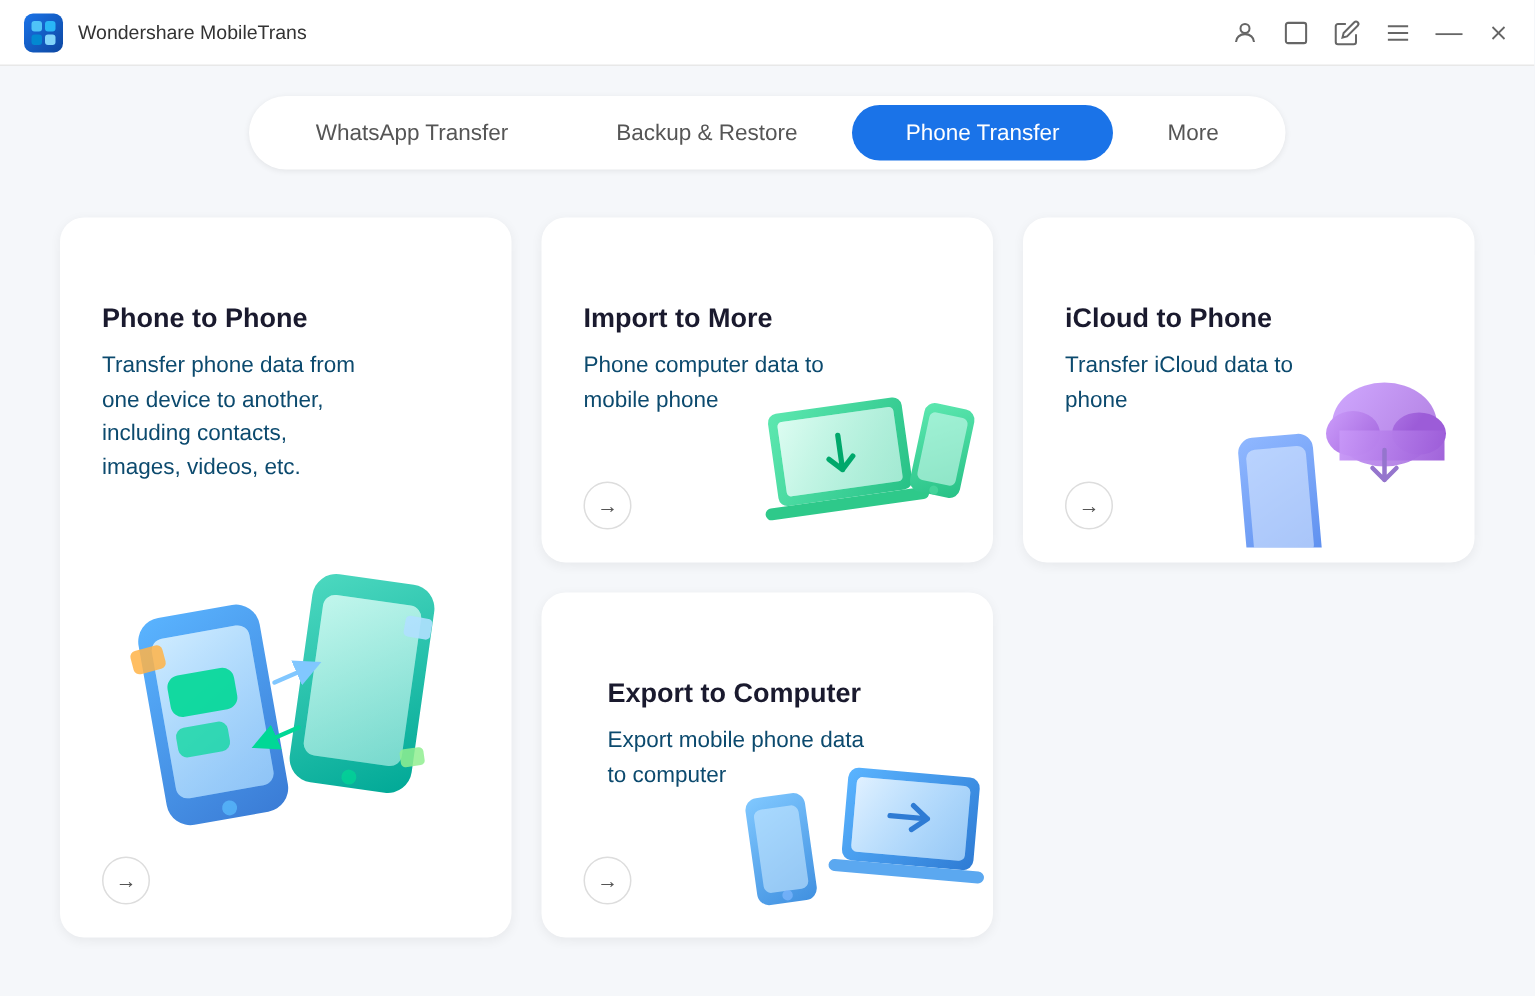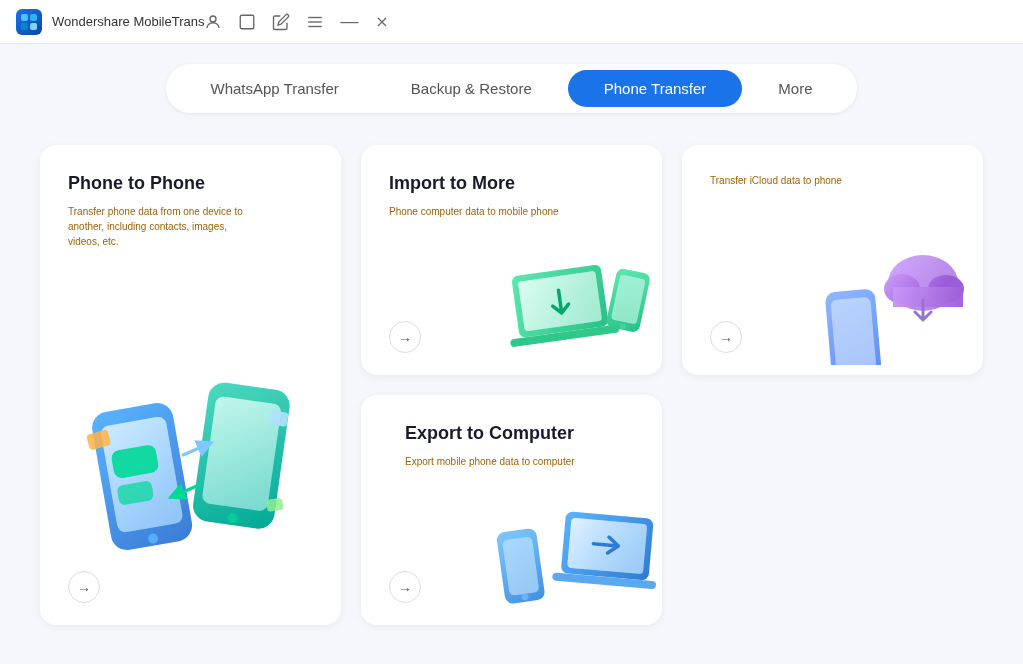--- a/index.html
+++ b/index.html
@@ -9,20 +9,21 @@
       width: 1023px;
       height: 664px;
       overflow: hidden;
       user-select: none;
     }
 
     
     .title-bar {
       display: flex;
       align-items: center;
+      justify-content: space-between;
       background: #ffffff;
       padding: 0 16px;
       height: 44px;
       border-bottom: 1px solid #e8e8e8;
     }
     .title-bar-left {
       display: flex;
       align-items: center;
       gap: 10px;
     }
@@ -117,24 +118,25 @@
     .card-large {
       grid-column: 1;
       grid-row: 1 / 3;
     }
 
     .card-title {
       font-size: 18px;
       font-weight: 700;
       color: #1a1a2e;
       margin-bottom: 10px;
+      margin-top: 29px;
     }
     .card-desc {
-      font-size: 10px;
-      color: #a16207;
+      font-size: 15px;
+      color: #0c4a6e;
       line-height: 1.5;
       max-width: 180px;
     }
 
     .card-arrow {
       position: absolute;
       bottom: 22px;
       left: 28px;
       width: 32px;
       height: 32px;
@@ -329,20 +331,21 @@
               <stop offset="100%" stop-color="#27c186"></stop>
             </linearGradient>
           </defs>
         </svg>
       </div>
 
       <div class="card-arrow">→</div>
     </div>
 
     <div class="card">
+      <div class="card-title">iCloud to Phone</div>
       <div class="card-desc">Transfer iCloud data to phone</div>
 
       <div class="illus-icloud">
         <svg width="155" height="130" viewBox="0 0 155 130" fill="none" xmlns="http://www.w3.org/2000/svg">
 
           <g transform="translate(5, 50) rotate(-5, 35, 45)">
             <rect x="5" y="5" width="50" height="88" rx="10" fill="url(#phoneBlue)"></rect>
             <rect x="10" y="13" width="40" height="72" rx="6" fill="#d8e8ff" opacity="0.6"></rect>
             <circle cx="30" cy="89" r="4" fill="#7ab0ff" opacity="0.7"></circle>
           </g>

